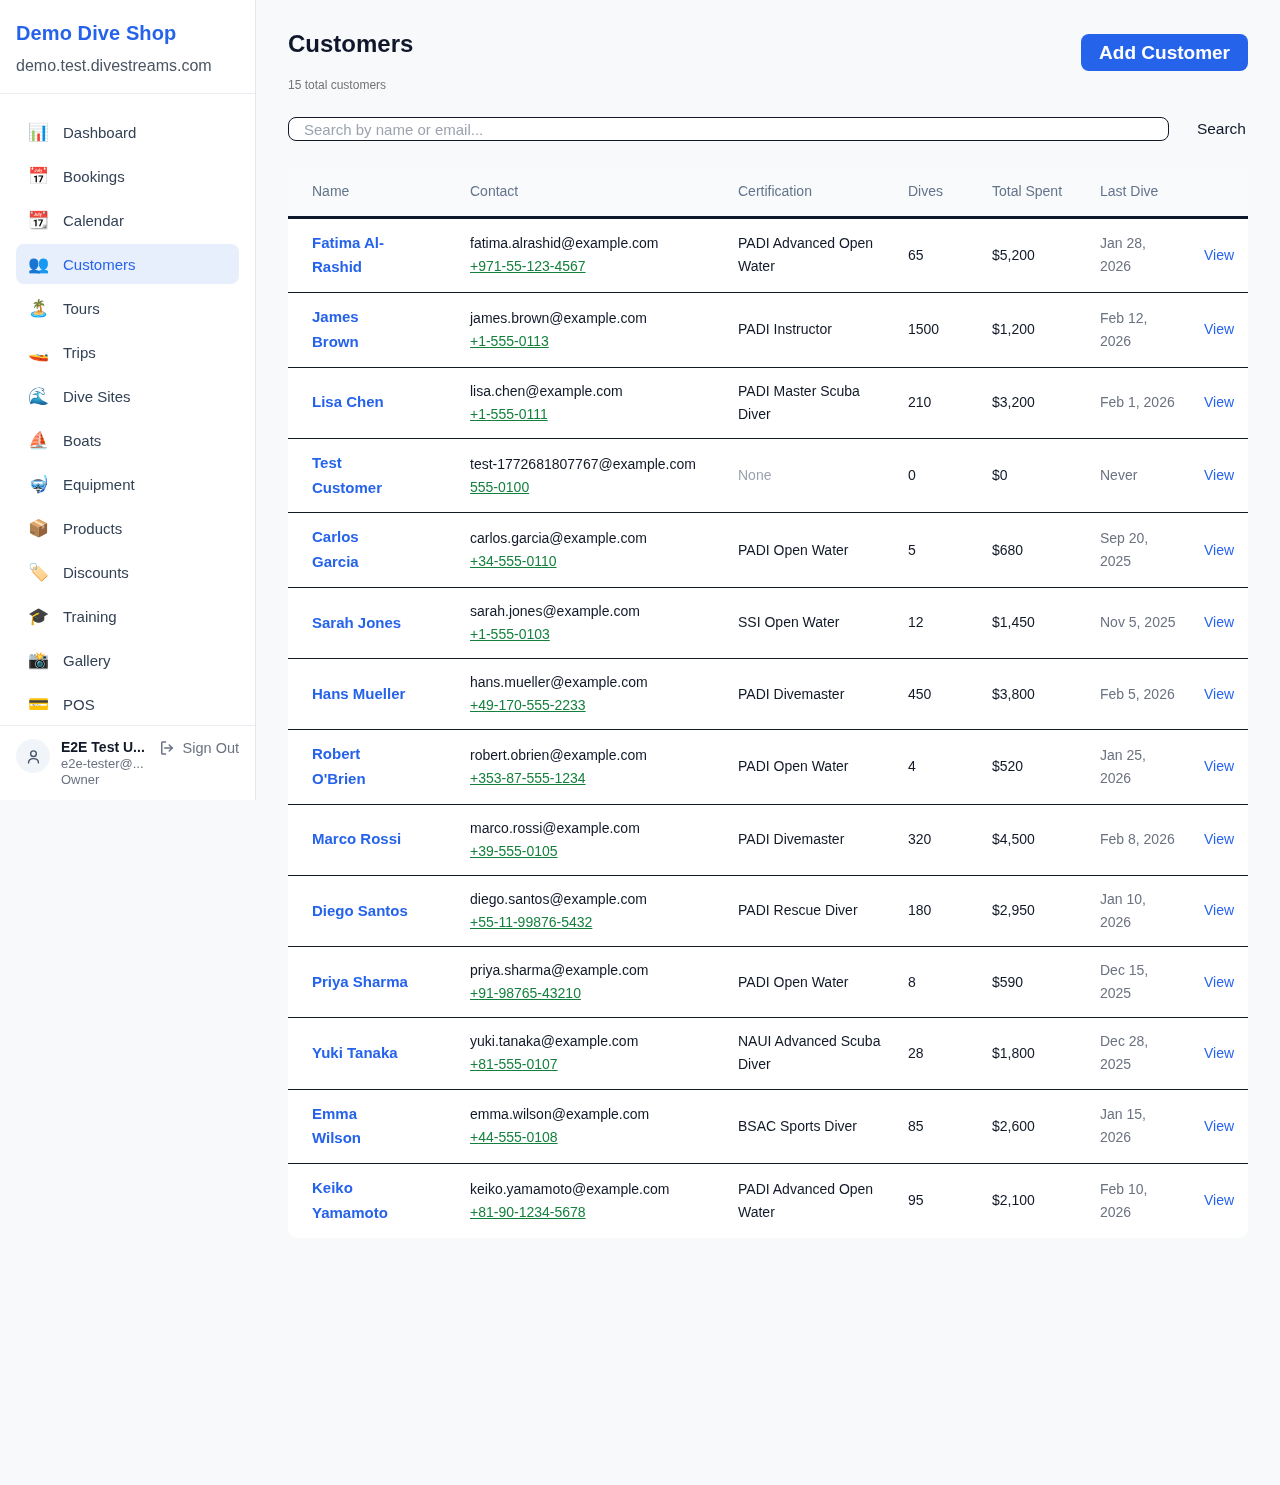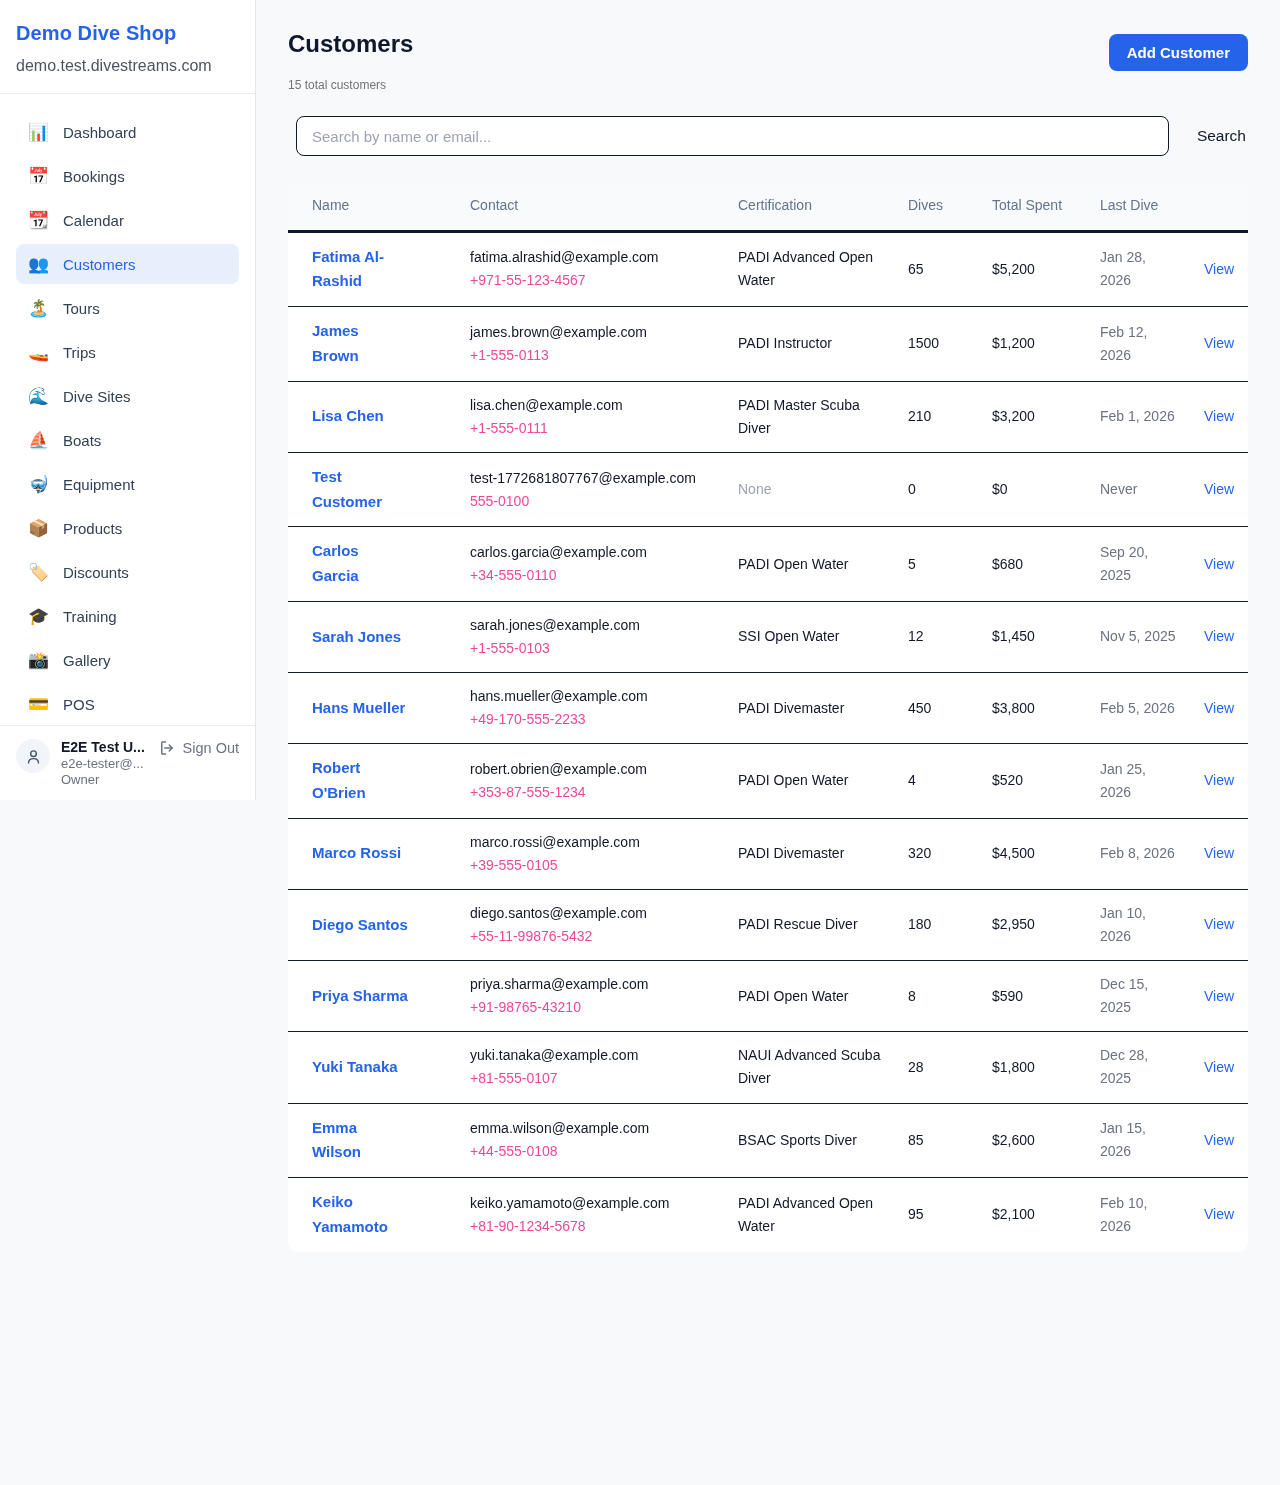--- a/index.html
+++ b/index.html
@@ -48,29 +48,29 @@
     color:#6b7280; font-size:14.5px; font-family:inherit;
     white-space:nowrap;
   }
   
   .main { flex:1 1 auto; padding:30px 32px; }
   .page-header { display:flex; align-items:flex-start; justify-content:space-between; }
   .page-title { font-size:24px; font-weight:700; color:#0f172a; }
   .page-subtitle { margin-top:20px; font-size:12px; color:#737373; }
   .add-btn {
     background:#2563eb; color:#ffffff; border:none; cursor:pointer;
-    font-family:inherit; font-size:15px; font-weight:600;
+    font-family:inherit; font-size:19px; font-weight:600;
     padding:0 18px; height:37px; border-radius:8px; margin-top:4px;
   }
   .search-row { display:flex; align-items:center; gap:26px; margin-top:24px; }
   .search-input {
-    flex:1 1 auto; height:40px;
+    flex:1 1 auto; height:24px;
     border:1.5px solid #111827; border-radius:8px;
     padding:0 15px; font-family:inherit; font-size:15px; color:#111827;
-    background:#ffffff; outline:none;margin-left:8px;
+    background:#ffffff; outline:none;
   }
   .search-input::placeholder { color:#9ca3af; }
   .search-btn {
     background:none; border:none; cursor:pointer;
     font-family:inherit; font-size:15.5px; color:#0f172a;
     padding:4px 2px;
   }
   
   .table-card { margin-top:26px; background:#ffffff; border-radius:10px; overflow:hidden; }
   table { width:100%; border-collapse:collapse; table-layout:fixed; }
@@ -89,21 +89,21 @@
   }
   th:first-child, td:first-child { padding-left:24px; }
   tbody tr { border-bottom:1px solid #141c28; }
   tbody tr:last-child { border-bottom:none; }
   td { padding:12px 12px; font-size:14px; vertical-align:middle; line-height:1.65; }
   .name-link {
     color:#2563eb; font-size:15px; font-weight:600; text-decoration:none;
     display:inline-block; max-width:96px; cursor:pointer;
   }
   .cell-email { color:#111827; overflow-wrap:break-word; }
-  .cell-phone { color:#ec4899; }
+  .cell-phone { color:#15803d;text-decoration:underline; }
   .cell-cert { color:#111827; }
   .cell-cert.muted { color:#9ca3af; }
   .cell-dives, .cell-spent { color:#111827; }
   .cell-last { color:#6b7280; }
   .view-link { color:#2563eb; text-decoration:none; font-weight:500; cursor:pointer; }
 </style>
 </head>
 <body>
 
 <aside class="sidebar">

